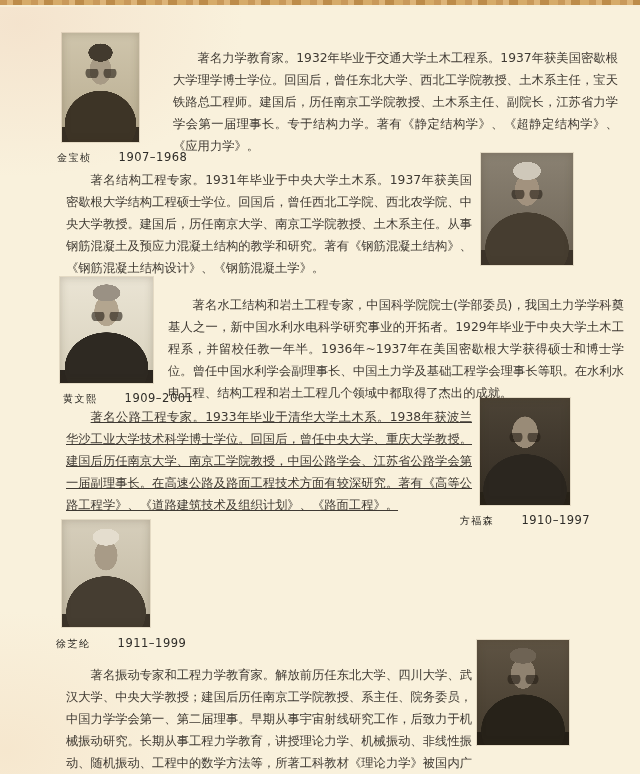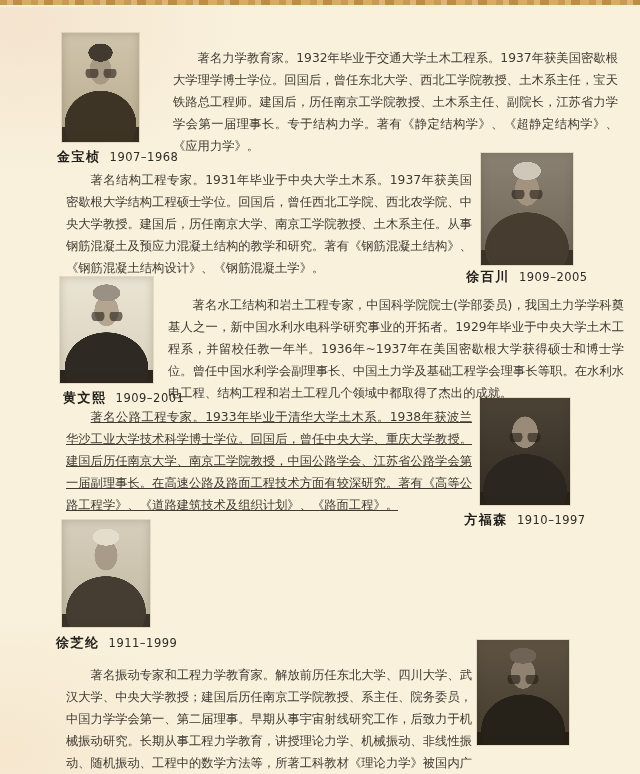--- a/index.html
+++ b/index.html
@@ -30,22 +30,22 @@
   }
   .bio1{left:165px;top:39px;width:445px;}
   .bio2{left:58px;top:161px;width:406px;}
   .bio3{left:160px;top:286px;width:456px;}
   .bio4{left:58px;top:398px;width:406px;text-decoration:underline;}
   .bio5{left:159px;top:533px;width:466px;}
   .bio6{left:58px;top:656px;width:406px;}
 
   
   .cap{position:absolute;white-space:nowrap;color:#211f1b;}
-  .cap .pname{font-size:13px;font-weight:700;letter-spacing:1.5px;}
-  .cap .years{font-size:11.5px;margin-left:4px;color:#2e2c28;letter-spacing:.5px;}
+  .cap .pname{font-size:10px;font-weight:400;letter-spacing:1.5px;}
+  .cap .years{font-size:11.5px;margin-left:22px;color:#2e2c28;letter-spacing:.5px;}
   .cap1{left:57px;top:146px;}
   .cap2{left:466px;top:266px;width:122px;text-align:center;}
   .cap3{left:63px;top:387px;}
   .cap4{left:452px;top:509px;width:146px;text-align:center;}
   .cap5{left:56px;top:632px;}
   .cap6{left:450px;top:784px;width:146px;text-align:center;}
 
   
   .photo{
     position:absolute;background-repeat:no-repeat;
@@ -108,24 +108,20 @@
 
   <div class="photo photo1 glasses"></div>
   <div class="cap cap1">
     <span class="pname">金宝桢</span>
     <span class="years">1907–1968</span>
   </div>
   <p class="bio bio1">著名力学教育家。1932年毕业于交通大学土木工程系。1937年获美国密歇根大学理学博士学位。回国后，曾任东北大学、西北工学院教授、土木系主任，宝天铁路总工程师。建国后，历任南京工学院教授、土木系主任、副院长，江苏省力学学会第一届理事长。专于结构力学。著有《静定结构学》、《超静定结构学》、《应用力学》。</p>
 
   <p class="bio bio2">著名结构工程专家。1931年毕业于中央大学土木系。1937年获美国密歇根大学结构工程硕士学位。回国后，曾任西北工学院、西北农学院、中央大学教授。建国后，历任南京大学、南京工学院教授、土木系主任。从事钢筋混凝土及预应力混凝土结构的教学和研究。著有《钢筋混凝土结构》、《钢筋混凝土结构设计》、《钢筋混凝土学》。</p>
   <div class="photo photo2 glasses"></div>
-  <div class="cap cap2">
-    <span class="pname">徐百川</span>
-    <span class="years">1909–2005</span>
-  </div>
 
   <div class="photo photo3 glasses"></div>
   <div class="cap cap3">
     <span class="pname">黄文熙</span>
     <span class="years">1909–2001</span>
   </div>
   <p class="bio bio3">著名水工结构和岩土工程专家，中国科学院院士(学部委员)，我国土力学学科奠基人之一，新中国水利水电科学研究事业的开拓者。1929年毕业于中央大学土木工程系，并留校任教一年半。1936年~1937年在美国密歇根大学获得硕士和博士学位。曾任中国水利学会副理事长、中国土力学及基础工程学会理事长等职。在水利水电工程、结构工程和岩土工程几个领域中都取得了杰出的成就。</p>
 
   <p class="bio bio4">著名公路工程专家。1933年毕业于清华大学土木系。1938年获波兰华沙工业大学技术科学博士学位。回国后，曾任中央大学、重庆大学教授。建国后历任南京大学、南京工学院教授，中国公路学会、江苏省公路学会第一届副理事长。在高速公路及路面工程技术方面有较深研究。著有《高等公路工程学》、《道路建筑技术及组织计划》、《路面工程》。</p>
   <div class="photo photo4 glasses"></div>

